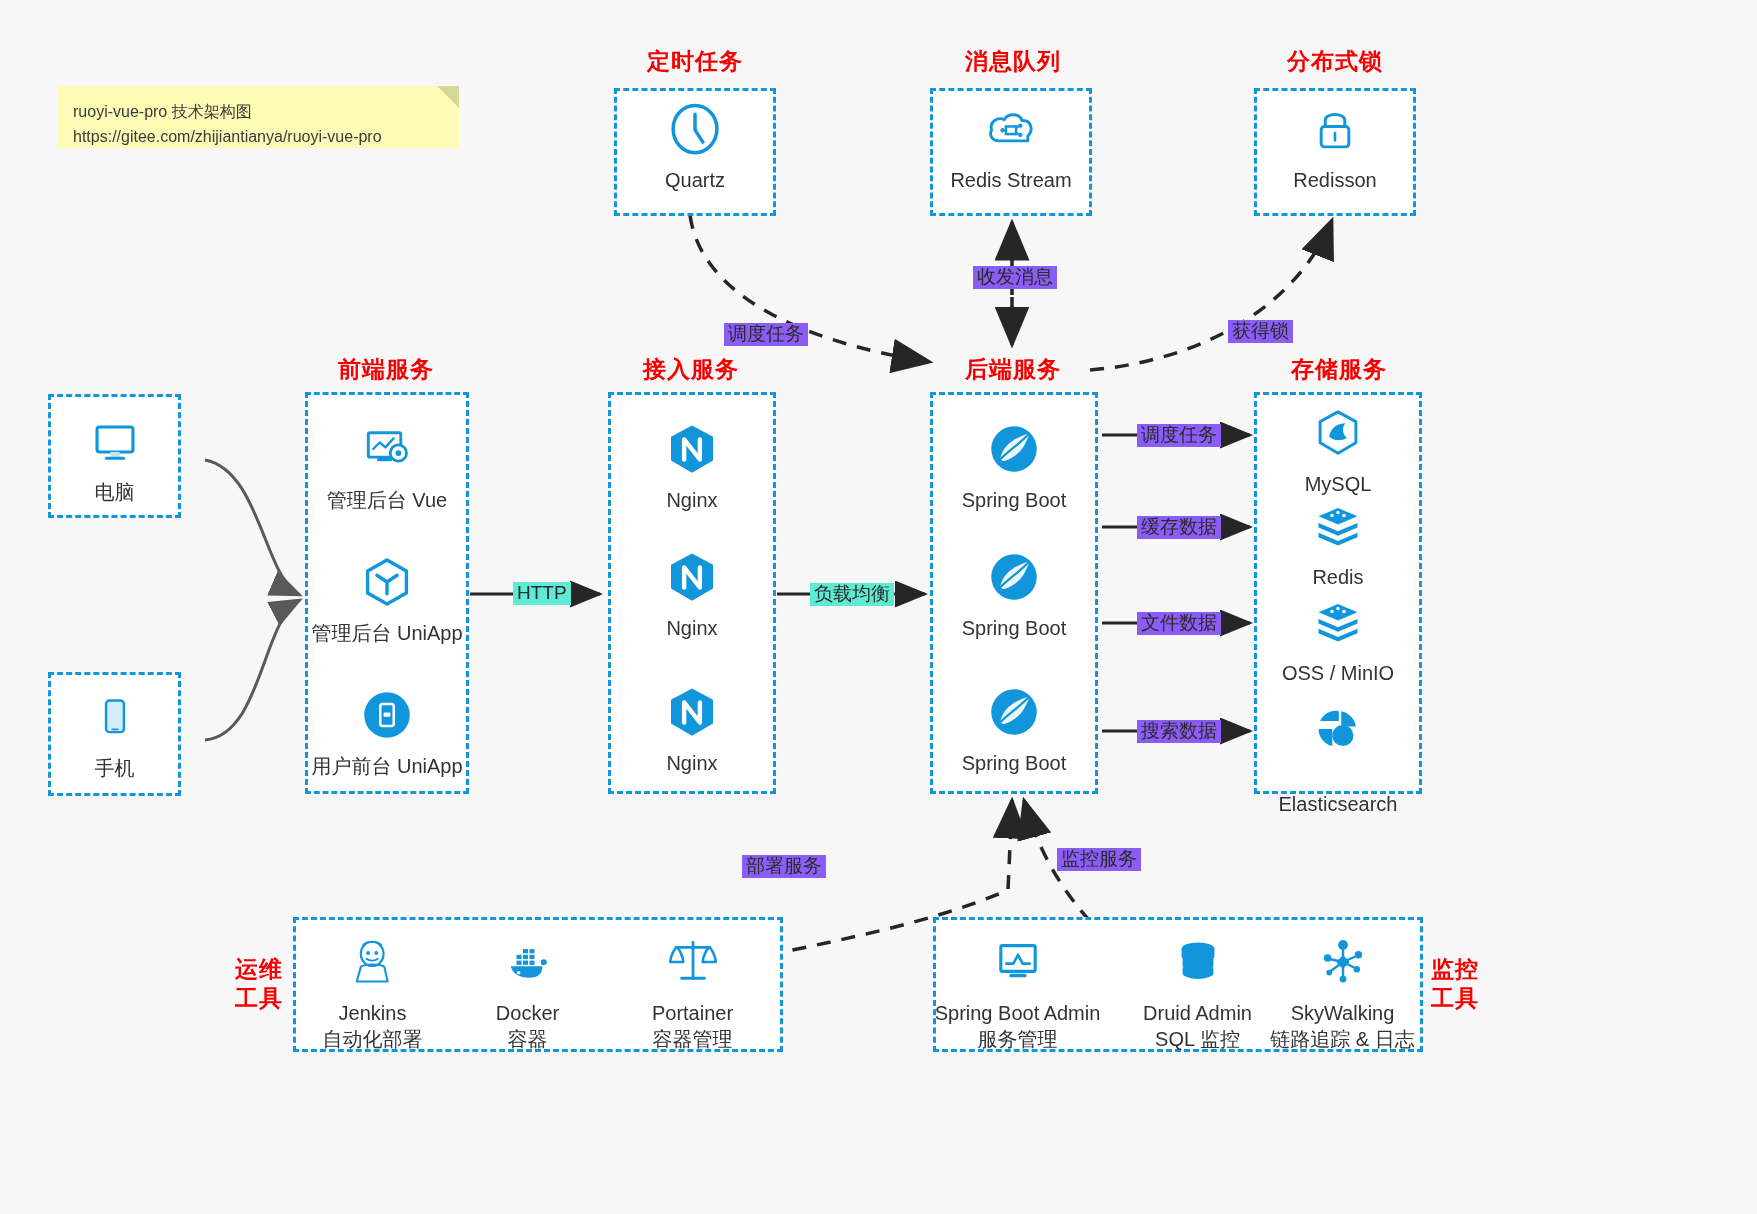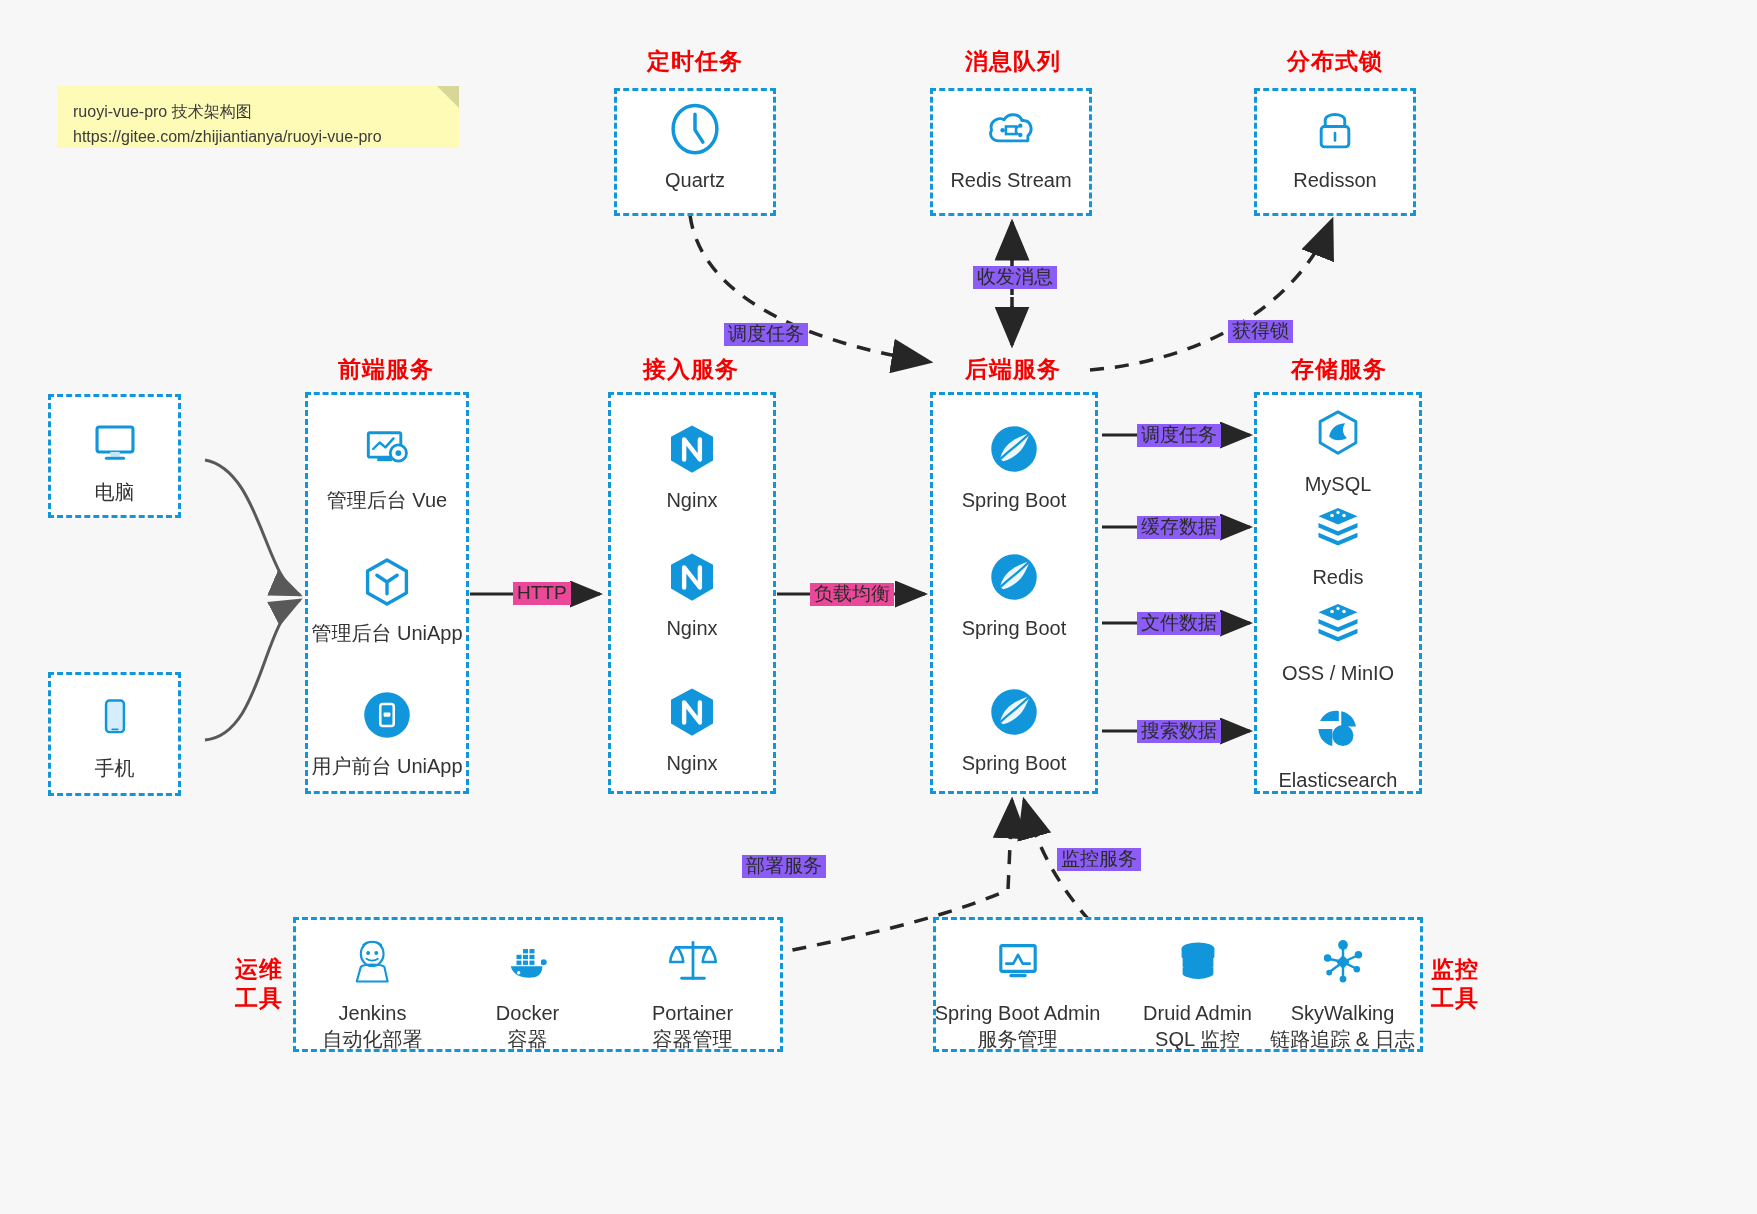--- a/index.html
+++ b/index.html
@@ -82,21 +82,21 @@
   .elabel{
     position:absolute;
     font-size:19px;
     color:#2b2b2b;
     background:#8b5cf6;
     padding:0 4px;
     white-space:nowrap;
     z-index:7;
     line-height:1.2;
   }
-  .elabel.onwhite{background:#ec4899;}
+  .elabel.onwhite{background:#5eead4;}
 </style>
 </head>
 <body>
 
 <div id="stage">
 
   <svg id="wires" viewBox="0 0 1757 1214">
     <defs>
       <marker id="ahDark" markerWidth="11" markerHeight="9" refX="10" refY="4.5" orient="auto">
         <path d="M0,0 L11,4.5 L0,9 z" fill="#262626"></path>
@@ -343,21 +343,21 @@
         <path d="M32 8 L58 19 L32 30 L6 19 Z" fill="#1296db"></path>
         <path d="M6 28 L32 39 L58 28 L58 34 L32 45 L6 34 Z" fill="#1296db"></path>
         <path d="M6 41 L32 52 L58 41 L58 47 L32 58 L6 47 Z" fill="#1296db"></path>
         <circle cx="24" cy="18" r="2.4" fill="#ffffff"></circle>
         <circle cx="40" cy="18" r="2.4" fill="#ffffff"></circle>
         <circle cx="32" cy="14" r="2.2" fill="#ffffff"></circle>
       </svg>
     </div>
     <div class="cap">Redis</div>
   </div>
-  <div class="node" style="left:1254px;top:700px;width:168px;">
+  <div class="node" style="left:1254px;top:700px;width:168px;gap:24px;">
     <div class="ico">
       <svg viewBox="0 0 64 64" width="52" height="52">
         <path d="M10 22 C14 13 24 8 33 10 L33 22 Z" fill="#1296db"></path>
         <path d="M36 10 C46 12 53 20 54 29 L36 29 Z" fill="#1296db"></path>
         <circle cx="38" cy="40" r="13" fill="#1296db"></circle>
         <path d="M8 32 C8 42 15 51 25 53 L25 32 Z" fill="#1296db"></path>
       </svg>
     </div>
     <div class="cap">Elasticsearch</div>
   </div>

